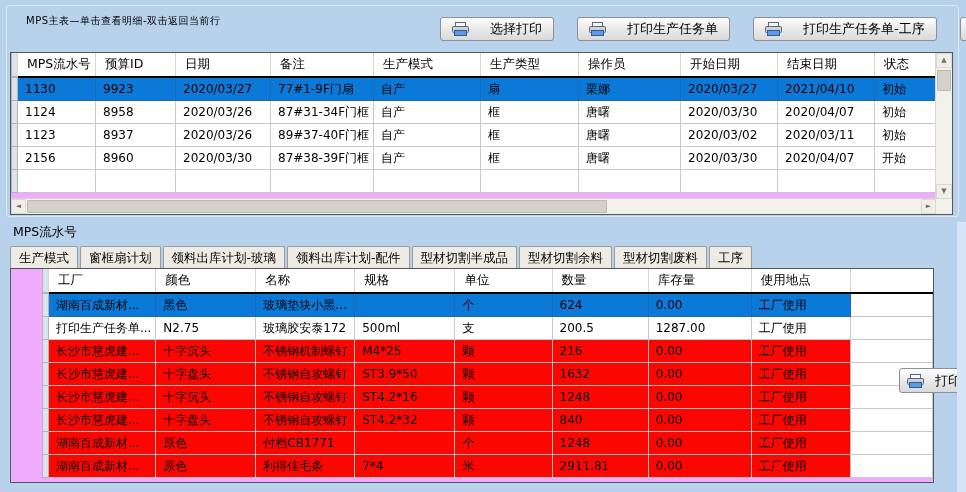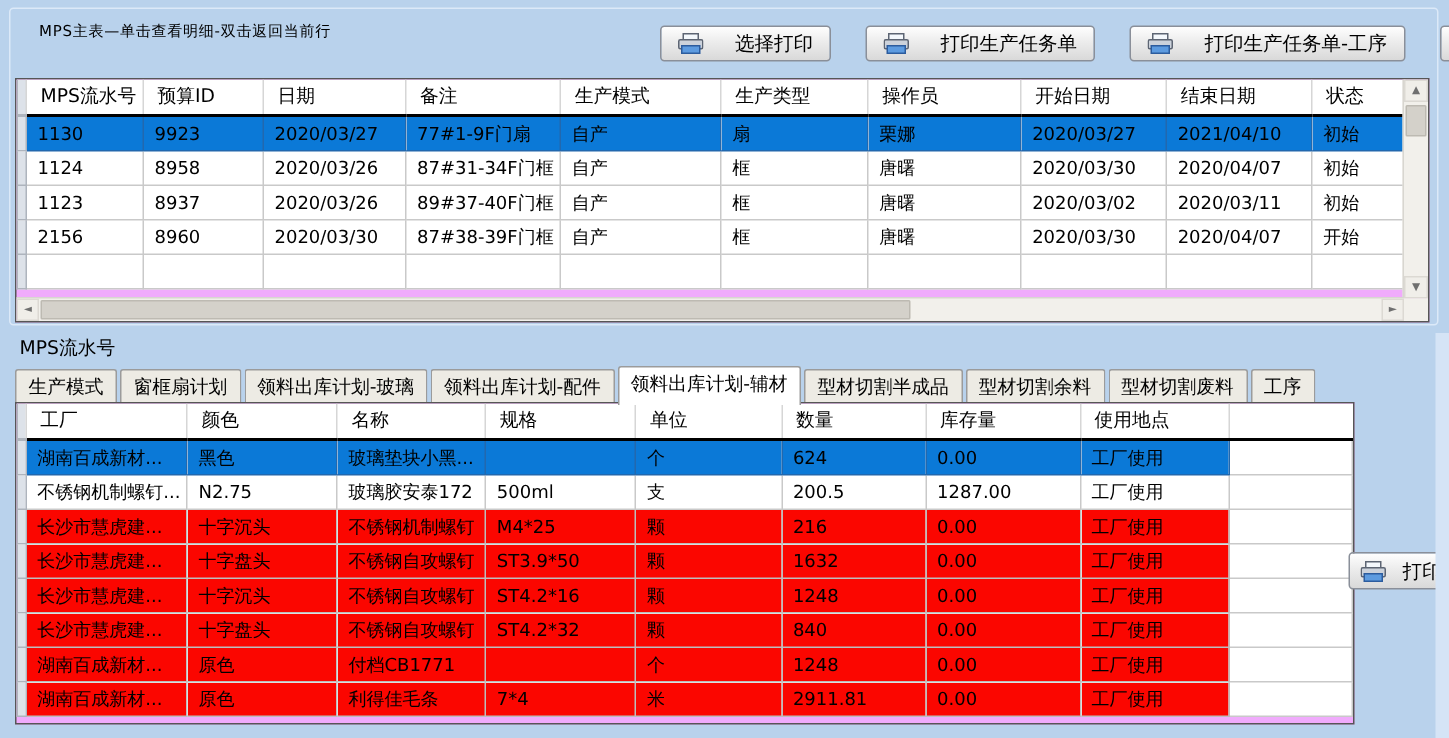--- a/index.html
+++ b/index.html
@@ -21,21 +21,21 @@
     padding:3px 11px;height:24px;box-sizing:border-box;
     background:linear-gradient(#fefefe,#ececec 45%,#d9d9d9);
     border:1px solid #8a8f99;border-radius:3px;
     font-family:inherit;font-size:13px;color:#000;cursor:pointer;white-space:nowrap;
   }
   .btn svg{flex:0 0 auto;}
   .print-btn{left:899px;top:368px;height:25px;padding:3px 7px;gap:11px;}
   
   .gridbox{background:#f0abfc;border:1px solid #565656;overflow:hidden;}
   .gridbox.top{left:10px;top:52px;width:941px;height:161px;}
-  .gridbox.bottom{left:10px;top:268px;width:891px;height:213px;}
+  .gridbox.bottom{left:10px;top:268px;width:891px;height:213px;padding-left:31px;}
   table.grid{border-collapse:collapse;table-layout:fixed;background:#fff;}
   table.grid th{
     font-weight:normal;text-align:left;padding:3px 4px 3px 9px;
     background:#fff;border-left:1px solid #d6d6d6;border-bottom:2px solid #000;
     white-space:normal;overflow:hidden;font-size:12.5px;
   }
   table.grid td{
     padding:2px 4px 2px 7px;border:1px solid #c9c9c9;
     white-space:nowrap;overflow:hidden;font-size:12px;height:18px;
   }
@@ -218,21 +218,20 @@
   <div class="abs corner"></div>
 </div>
 
 <div class="abs mps-detail-title">MPS流水号</div>
 
 <div class="abs tabs">
     <div class="tab">生产模式</div>
     <div class="tab">窗框扇计划</div>
     <div class="tab">领料出库计划-玻璃</div>
     <div class="tab">领料出库计划-配件</div>
-    <div class="tab active">领料出库计划-辅材</div>
     <div class="tab">型材切割半成品</div>
     <div class="tab">型材切割余料</div>
     <div class="tab">型材切割废料</div>
     <div class="tab">工序</div>
   </div>
 
 <div class="abs gridbox bottom">
   <table class="grid lastcol-white">
       <colgroup>
         <col style="width: 6px;">
@@ -268,21 +267,21 @@
           <td>玻璃垫块小黑...</td>
           <td></td>
           <td>个</td>
           <td>624</td>
           <td>0.00</td>
           <td>工厂使用</td>
           <td></td>
         </tr>
         <tr>
           <td class="sel"></td>
-          <td>不锈钢机制螺钉...</td>
+          <td>打印生产任务单...</td>
           <td>N2.75</td>
           <td>玻璃胶安泰172</td>
           <td>500ml</td>
           <td>支</td>
           <td>200.5</td>
           <td>1287.00</td>
           <td>工厂使用</td>
           <td></td>
         </tr>
         <tr class="alert">

